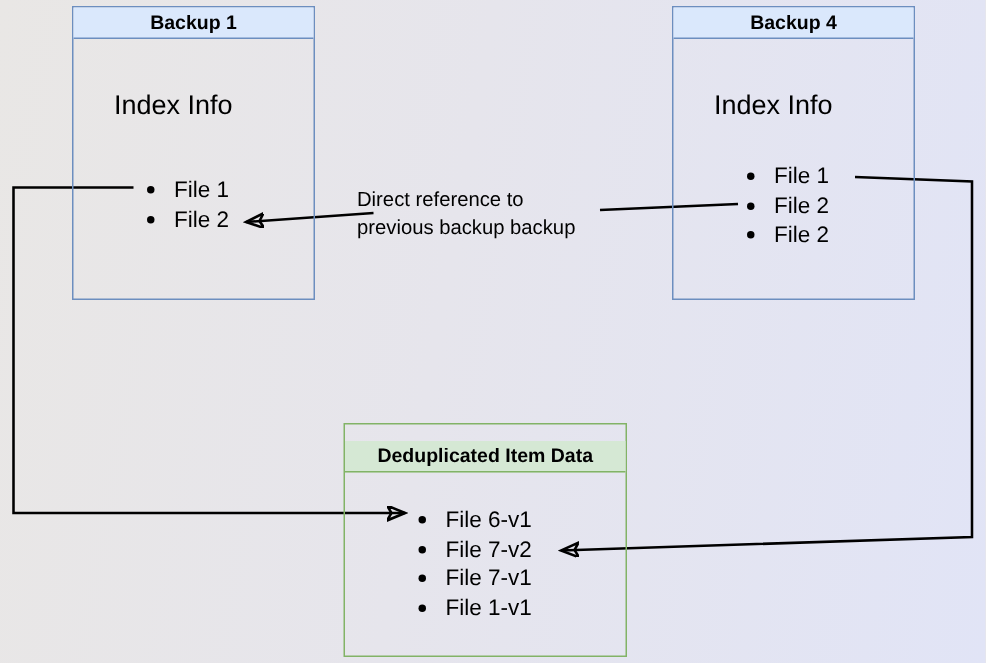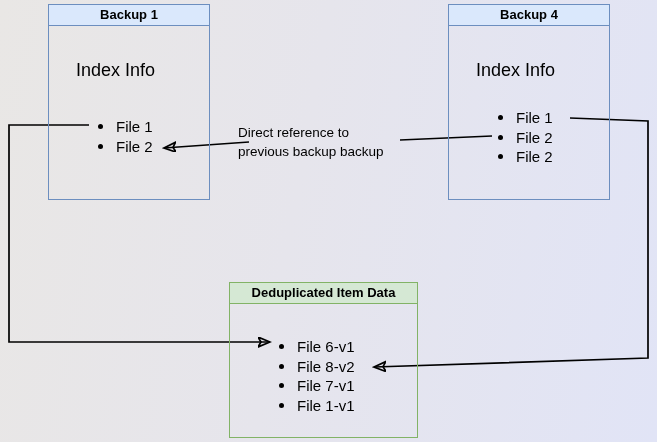--- a/index.html
+++ b/index.html
@@ -27,21 +27,21 @@
   }
   .box.blue{border:1.5px solid #6c8ebf;}
   .box.green{border:1.5px solid #82b366;}
   .box-header{
     box-sizing:border-box;
     height:21px;line-height:19px;
     text-align:center;
     font-weight:bold;font-size:13px;color:#000;
   }
   .blue .box-header{background:#dae8fc;border-bottom:1.5px solid #6c8ebf;}
-  .green .box-header{background:#d5e8d4;border-bottom:1.5px solid #82b366;}
+  .green .box-header{background:#d5e8d4;border-bottom:1.5px solid #82b366;margin-top:11px;}
   .index-label{
     position:absolute;left:27px;top:55px;
     font-size:18px;color:#000;white-space:nowrap;
   }
   ul.file-list{
     position:absolute;left:0;margin:0;padding:0;list-style:none;width:100%;
   }
   ul.file-list li{
     display:flex;align-items:center;height:19.6px;
     font-size:15px;color:#000;white-space:nowrap;
@@ -114,21 +114,21 @@
     <div class="box-header">
       <span>Deduplicated Item Data</span>
     </div>
     <ul class="file-list" style="top:54px">
       <li>
         <span class="dot"></span>
         <span>File 6-v1</span>
       </li>
       <li>
         <span class="dot"></span>
-        <span>File 8-v2</span>
+        <span>File 7-v2</span>
       </li>
       <li>
         <span class="dot"></span>
         <span>File 7-v1</span>
       </li>
       <li>
         <span class="dot"></span>
         <span>File 1-v1</span>
       </li>
     </ul>

